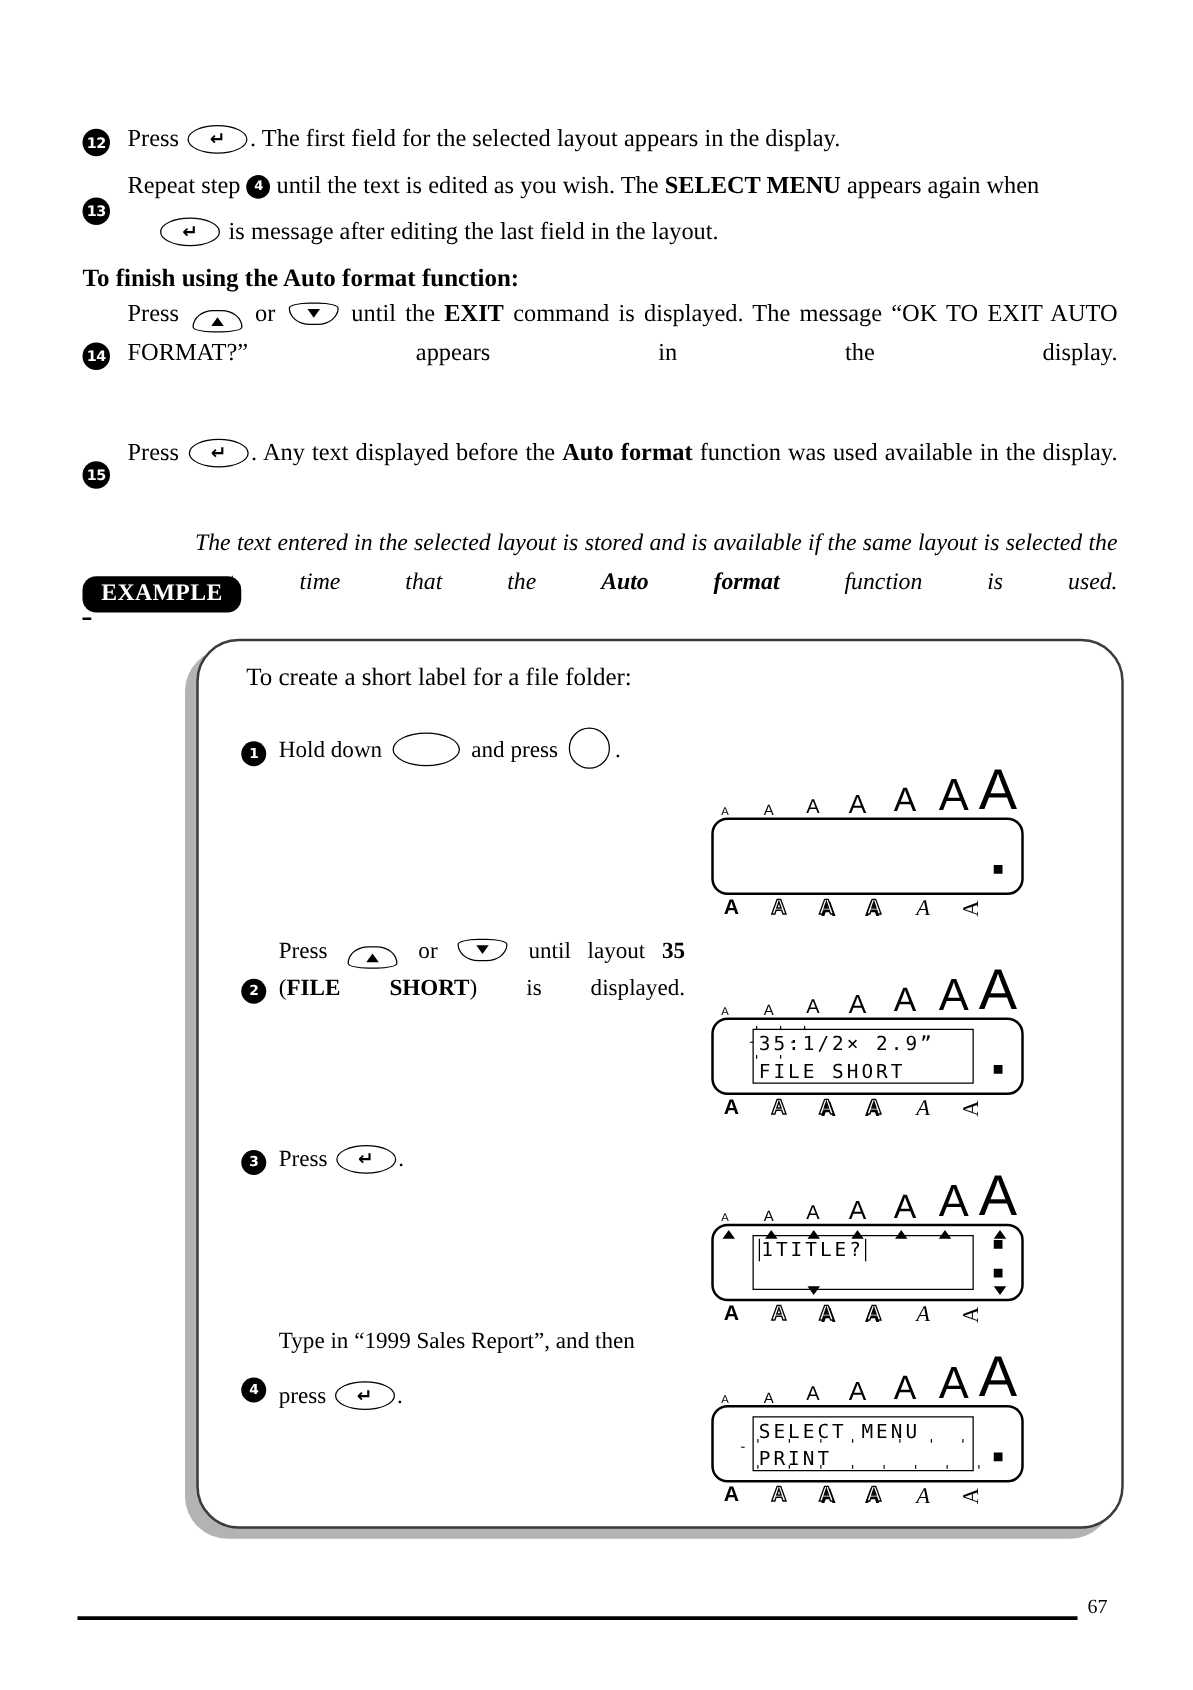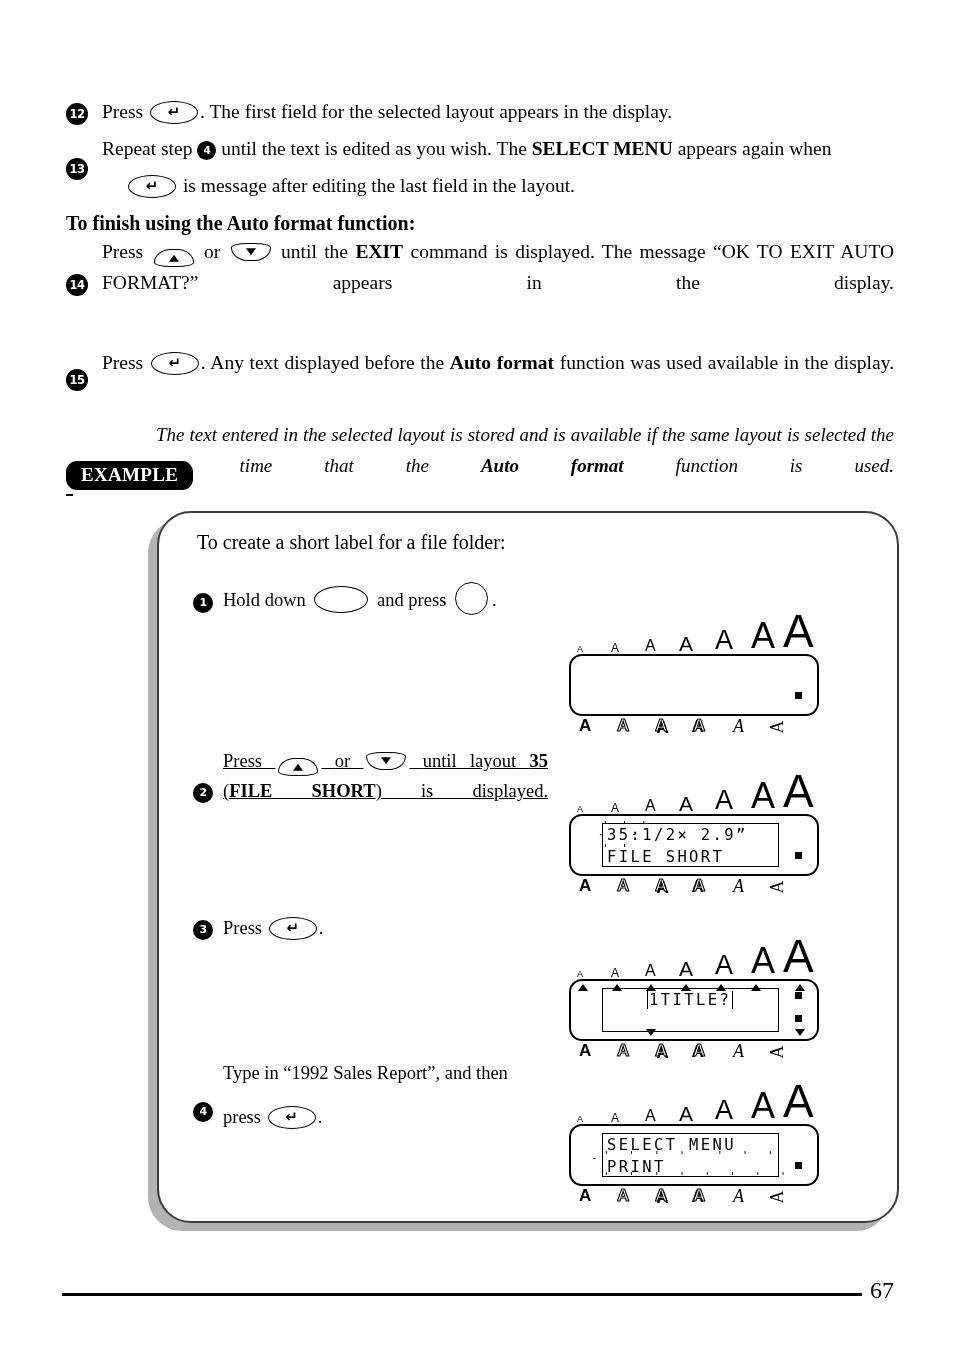--- a/index.html
+++ b/index.html
@@ -341,21 +341,21 @@
     left: 62px;
     top: 1293px;
     width: 800px;
     height: 3px;
     background: #000;
   }
   .page-num {
     position: absolute;
     left: 870px;
     top: 1277px;
-    font-size: 24px;
+    font-size: 16px;
     font-family: "Liberation Serif", serif;
   }
 </style>
 </head>
 <body>
 
 <div class="page">
 
   <div class="steps">
 
@@ -435,21 +435,21 @@
           <span class="key key-oval-blank"></span>
           <span>and press</span>
           <span class="key key-circle-blank"></span><span>.</span>
         </div>
       </div>
     </div>
 
     <div class="ex-step" style="left:34px; top:233px;">
       <div class="step-row">
         <div class="step-bullet">2</div>
-        <div class="step-body justify" style="width:330px;text-decoration:underline;">
+        <div class="step-body justify" style="width:330px;">
           <span>Press</span>
           <span class="key key-up"><span class="tri"></span></span>
           <span>or</span>
           <span class="key key-down"><span class="tri"></span></span>
           <span>until layout</span>
           <b>35</b>
           <span>(</span><b>FILE SHORT</b><span>) is displayed.</span>
         </div>
       </div>
     </div>
@@ -461,21 +461,21 @@
           <span>Press</span>
           <span class="key key-enter"><span class="arr">↵</span></span><span>.</span>
         </div>
       </div>
     </div>
 
     <div class="ex-step" style="left:34px; top:545px;">
       <div class="step-row">
         <div class="step-bullet">4</div>
         <div class="step-body justify" style="width:330px;">
-          <span>Type in “1992 Sales Report”, and then</span>
+          <span>Type in “1999 Sales Report”, and then</span>
           <div style="margin-top:14px;">
             <span>press</span>
             <span class="key key-enter"><span class="arr">↵</span></span><span>.</span>
           </div>
         </div>
       </div>
     </div>
 
     <div class="lcd" style="left:410px; top:95px;">
       <div class="lcd-top">
@@ -544,21 +544,21 @@
       <div class="lcd-frame">
         <span class="tri-up" style="left:7px;  top:3px;"></span>
         <span class="tri-up" style="left:41px; top:3px;"></span>
         <span class="tri-up" style="left:75px; top:3px;"></span>
         <span class="tri-up" style="left:110px;top:3px;"></span>
         <span class="tri-up" style="left:145px;top:3px;"></span>
         <span class="tri-up" style="left:180px;top:3px;"></span>
         <span class="tri-up" style="left:224px;top:3px;"></span>
 
         <div class="lcd-inner">
-          <div class="lcd-line"><span style="border-left:1.5px solid #000;border-right:1.5px solid #000;padding:0 1px;margin-left:40px;">1TITLE?</span></div>
+          <div class="lcd-line"><span style="border-left:1.5px solid #000;border-right:1.5px solid #000;padding:0 1px;">1TITLE?</span></div>
           <div class="lcd-line" style="margin-top:2px;">_</div>
         </div>
 
         <span class="tri-dn" style="left:75px; bottom:3px;"></span>
         <span class="tri-dn" style="left:224px;bottom:3px;"></span>
         <div class="lcd-sq" style="right:15px; top:11px;"></div>
         <div class="lcd-sq" style="right:15px; bottom:17px;"></div>
       </div>
       <div class="lcd-bot">
         <span class="styA" style="left:10px;">A</span>

